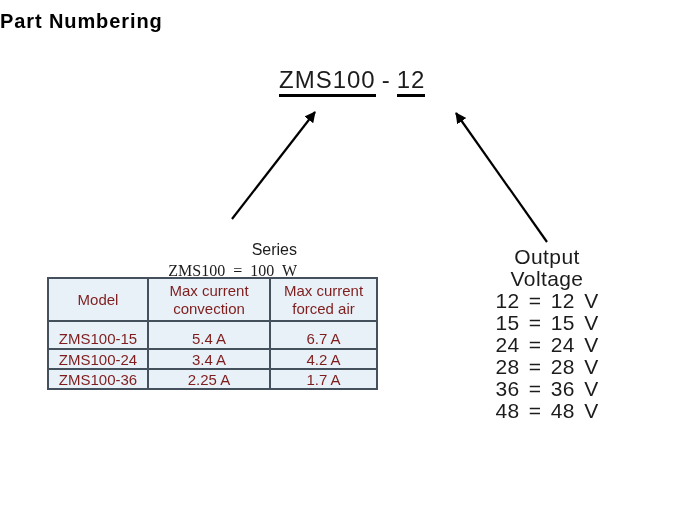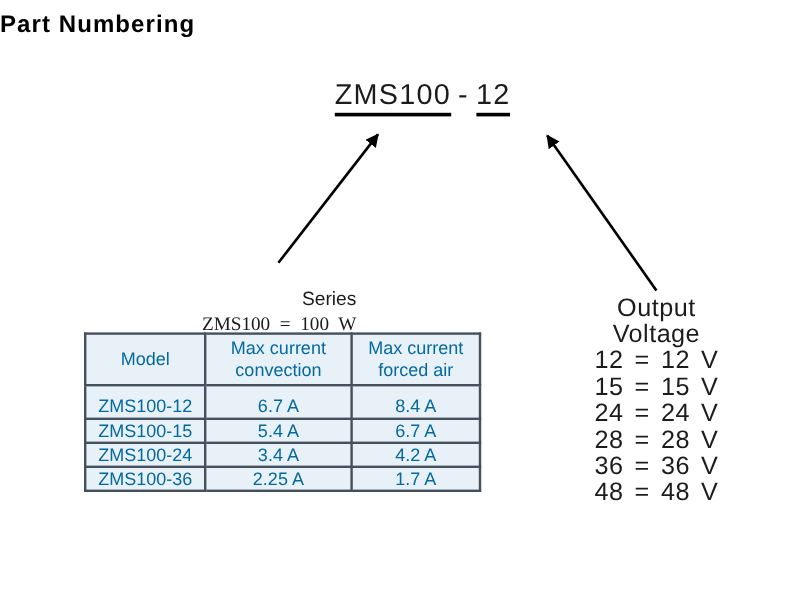--- a/index.html
+++ b/index.html
@@ -66,27 +66,27 @@
     top: 246px;
     width: 138px;
     text-align: center;
     font-size: 21px;
     line-height: 22px;
     letter-spacing: 0.4px;
     word-spacing: 3px;
   }
   table.ratings {
     position: absolute;
-    left: 70px;
+    left: 47px;
     top: 277px;
     width: 329px;
     border-collapse: collapse;
     table-layout: fixed;
     font-size: 15px;
-    color: #0369a1;
+    color: #7f1d1d;
   }
   table.ratings th, table.ratings td {
     background: #e8f1f8;
     border: 2px solid #44505c;
     text-align: center;
     vertical-align: middle;
     font-weight: normal;
     padding: 0;
   }
   table.ratings thead th {
@@ -144,25 +144,20 @@
     </colgroup>
     <thead>
       <tr>
         <th>Model</th>
         <th>Max current convection</th>
         <th>Max current forced air</th>
       </tr>
     </thead>
     <tbody>
       <tr>
-        <td>ZMS100-12</td>
-        <td>6.7 A</td>
-        <td>8.4 A</td>
-      </tr>
-      <tr>
         <td>ZMS100-15</td>
         <td>5.4 A</td>
         <td>6.7 A</td>
       </tr>
       <tr>
         <td>ZMS100-24</td>
         <td>3.4 A</td>
         <td>4.2 A</td>
       </tr>
       <tr>

